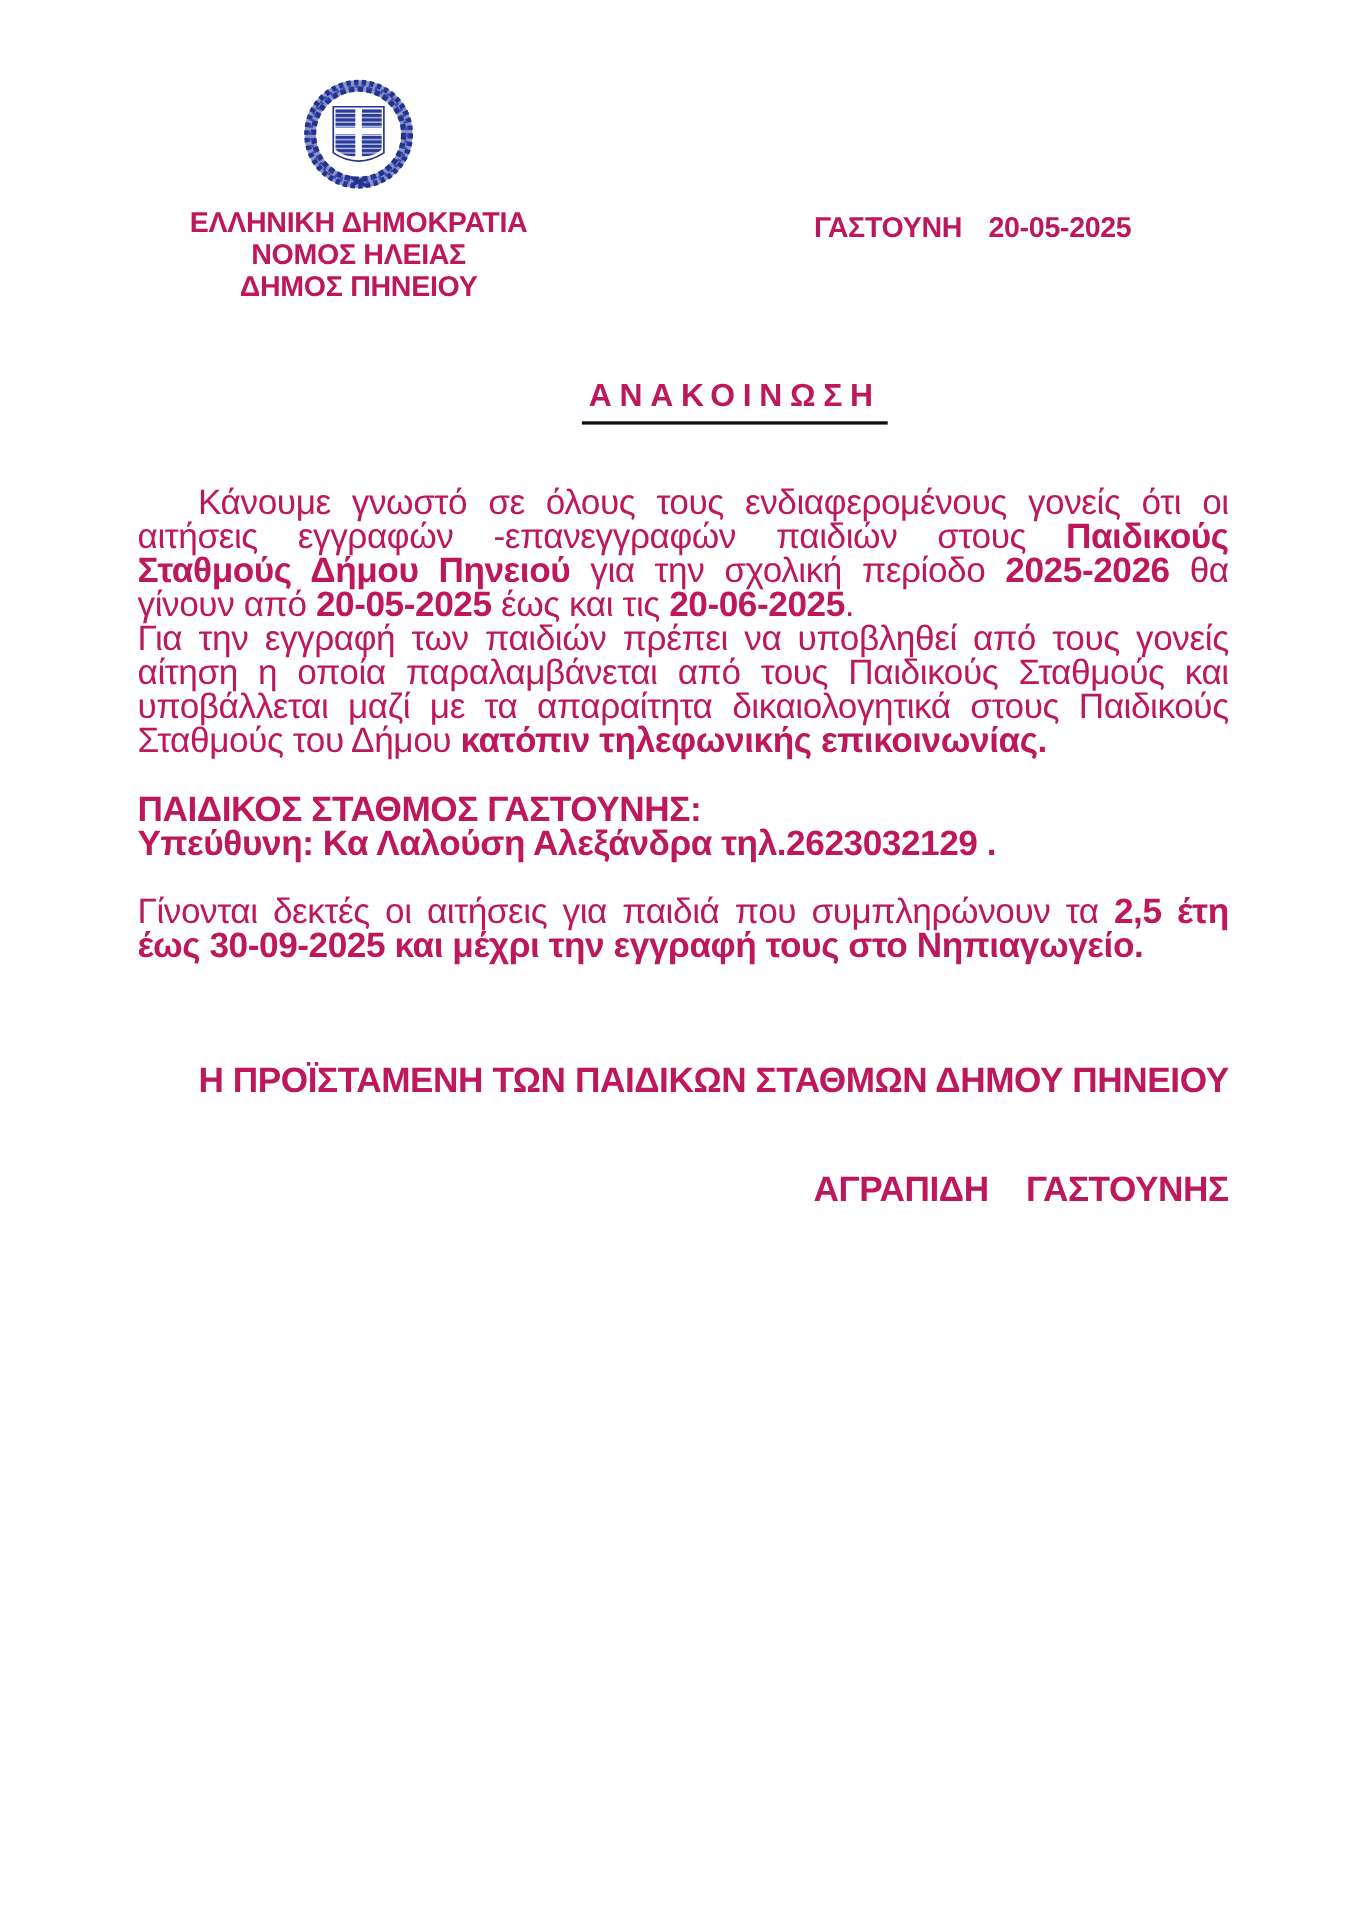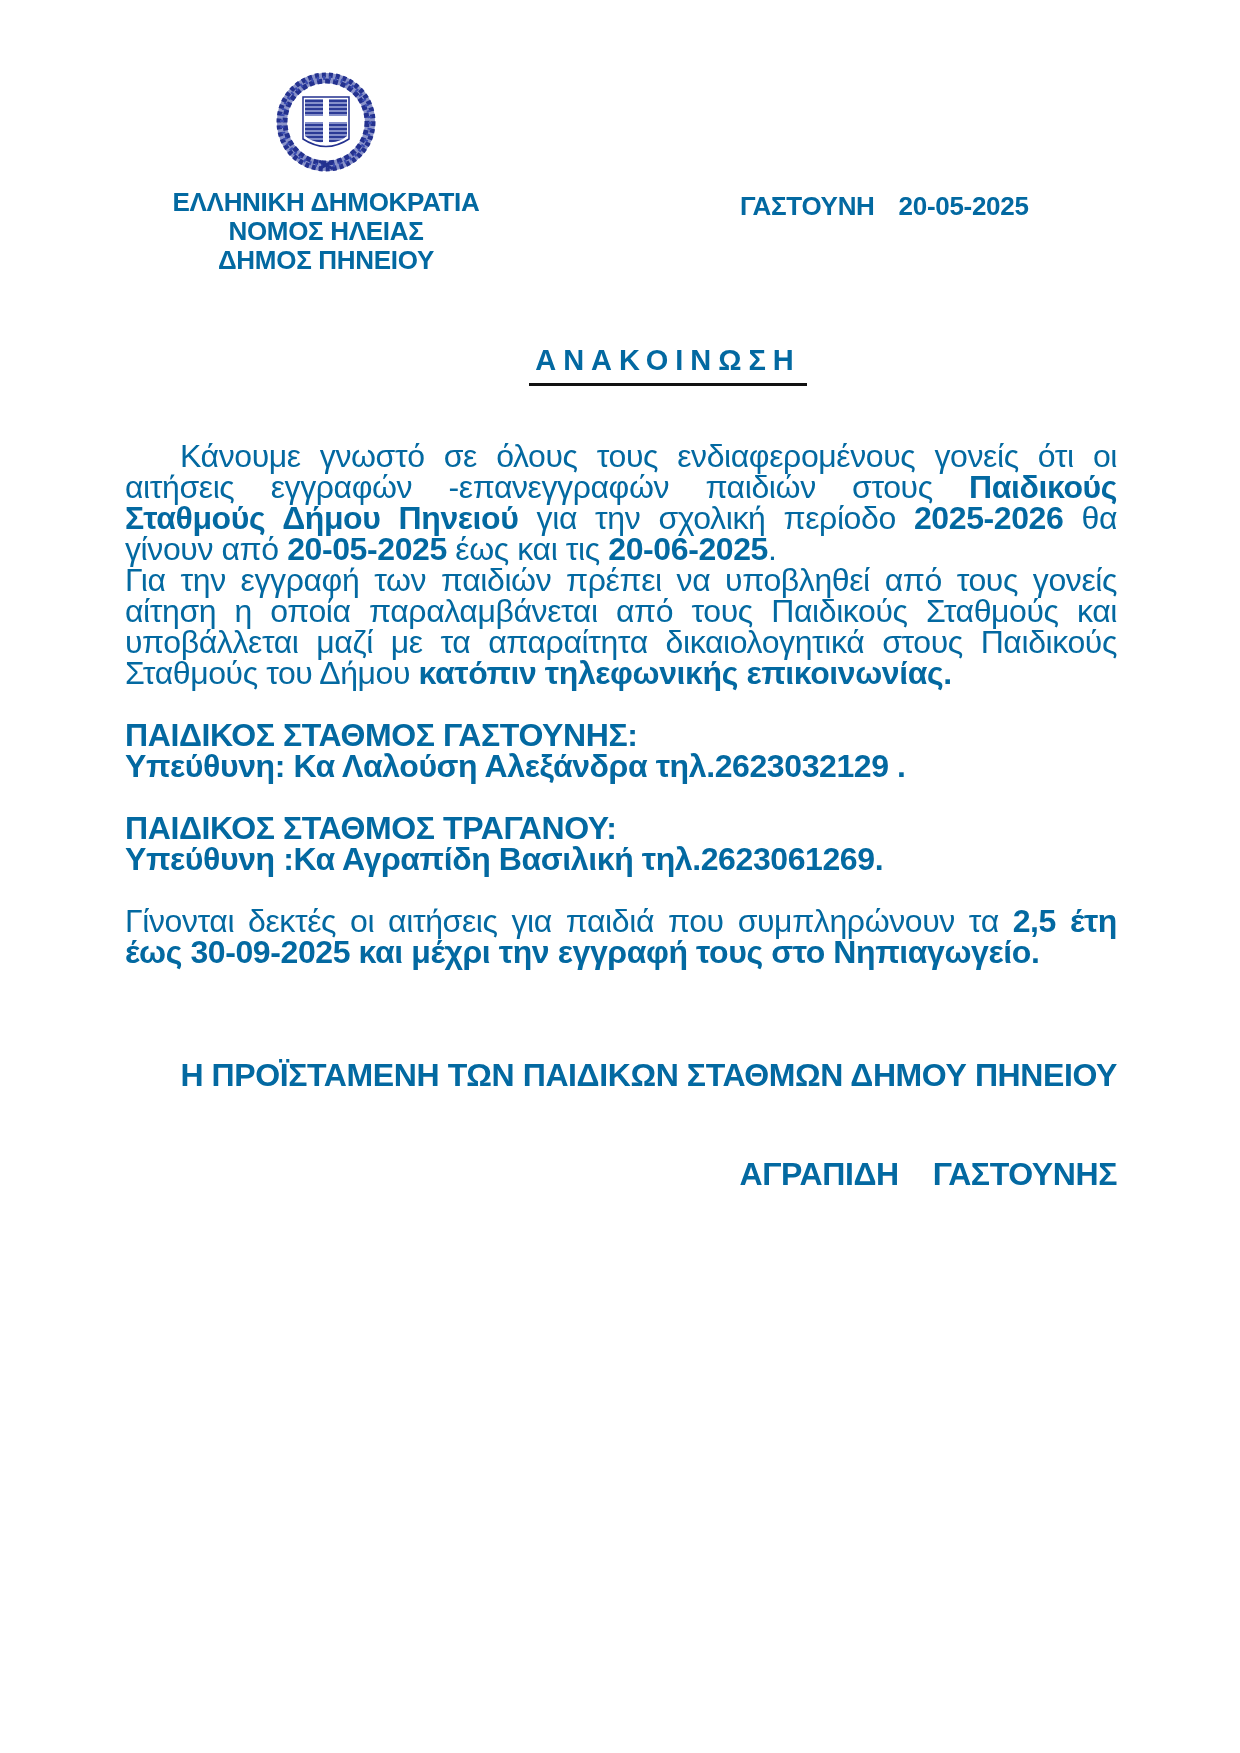--- a/index.html
+++ b/index.html
@@ -1,21 +1,21 @@
 <!DOCTYPE html>
 <html><head>
 <meta charset="utf-8">
 <style>
   html,body{margin:0;padding:0;background:#ffffff;}
   .page{
     position:relative;
     width:1240px;height:1753px;
     background:#ffffff;
     font-family:"Liberation Sans","DejaVu Sans",sans-serif;
-    color:#0369a1;
+    color:#be185d;
     overflow:hidden;
   }
   
   .header-left{
     position:absolute;left:140px;top:66px;width:372px;
     text-align:center;
   }
   .logo{display:block;margin:0 auto 10px auto;}
   .org{
     font-weight:bold;font-size:26px;line-height:29px;letter-spacing:-0.3px;
@@ -93,24 +93,20 @@
       <div class="blk justify indent">
         <div class="ln"><span>Κάνουμε γνωστό σε όλους τους ενδιαφερομένους γονείς ότι οι αιτήσεις εγγραφών -επανεγγραφών παιδιών  στους </span><span class="bold">Παιδικούς Σταθμούς Δήμου Πηνειού</span><span>  για την σχολική περίοδο </span><span class="bold">2025-2026</span><span> θα γίνουν από  </span><span class="bold">20-05-2025</span><span> έως και τις </span><span class="bold">20-06-2025</span><span>.</span></div>
       </div>
       <div class="blk justify">
         <div class="ln"><span>Για την εγγραφή των παιδιών πρέπει να υποβληθεί  από τους γονείς αίτηση η οποία παραλαμβάνεται από τους Παιδικούς Σταθμούς και υποβάλλεται  μαζί με τα απαραίτητα δικαιολογητικά στους Παιδικούς Σταθμούς του Δήμου </span><span class="bold">κατόπιν τηλεφωνικής επικοινωνίας.</span></div>
       </div>
       <div class="blk g1">
         <div class="ln"><span class="bold">ΠΑΙΔΙΚΟΣ ΣΤΑΘΜΟΣ ΓΑΣΤΟΥΝΗΣ:</span></div>
         <div class="ln"><span class="bold">Υπεύθυνη: Κα Λαλούση Αλεξάνδρα τηλ.2623032129 .</span></div>
       </div>
-      <div class="blk g1">
-        <div class="ln"><span class="bold">ΠΑΙΔΙΚΟΣ ΣΤΑΘΜΟΣ ΤΡΑΓΑΝΟΥ:</span></div>
-        <div class="ln"><span class="bold">Υπεύθυνη :Κα Αγραπίδη Βασιλική τηλ.2623061269.</span></div>
-      </div>
       <div class="blk justify g1">
         <div class="ln"><span>Γίνονται δεκτές οι αιτήσεις για παιδιά που συμπληρώνουν τα </span><span class="bold">2,5 έτη έως 30-09-2025 και μέχρι την εγγραφή τους στο Νηπιαγωγείο.</span></div>
       </div>
       <div class="blk center g3">
         <div class="ln"><span class="bold">Η ΠΡΟΪΣΤΑΜΕΝΗ  ΤΩΝ ΠΑΙΔΙΚΩΝ ΣΤΑΘΜΩΝ ΔΗΜΟΥ ΠΗΝΕΙΟΥ</span></div>
       </div>
       <div class="blk center g2 pre"><div class="ln"><span class="bold">ΑΓΡΑΠΙΔΗ    ΓΑΣΤΟΥΝΗΣ</span></div></div>
     </div>
 
 </div>

